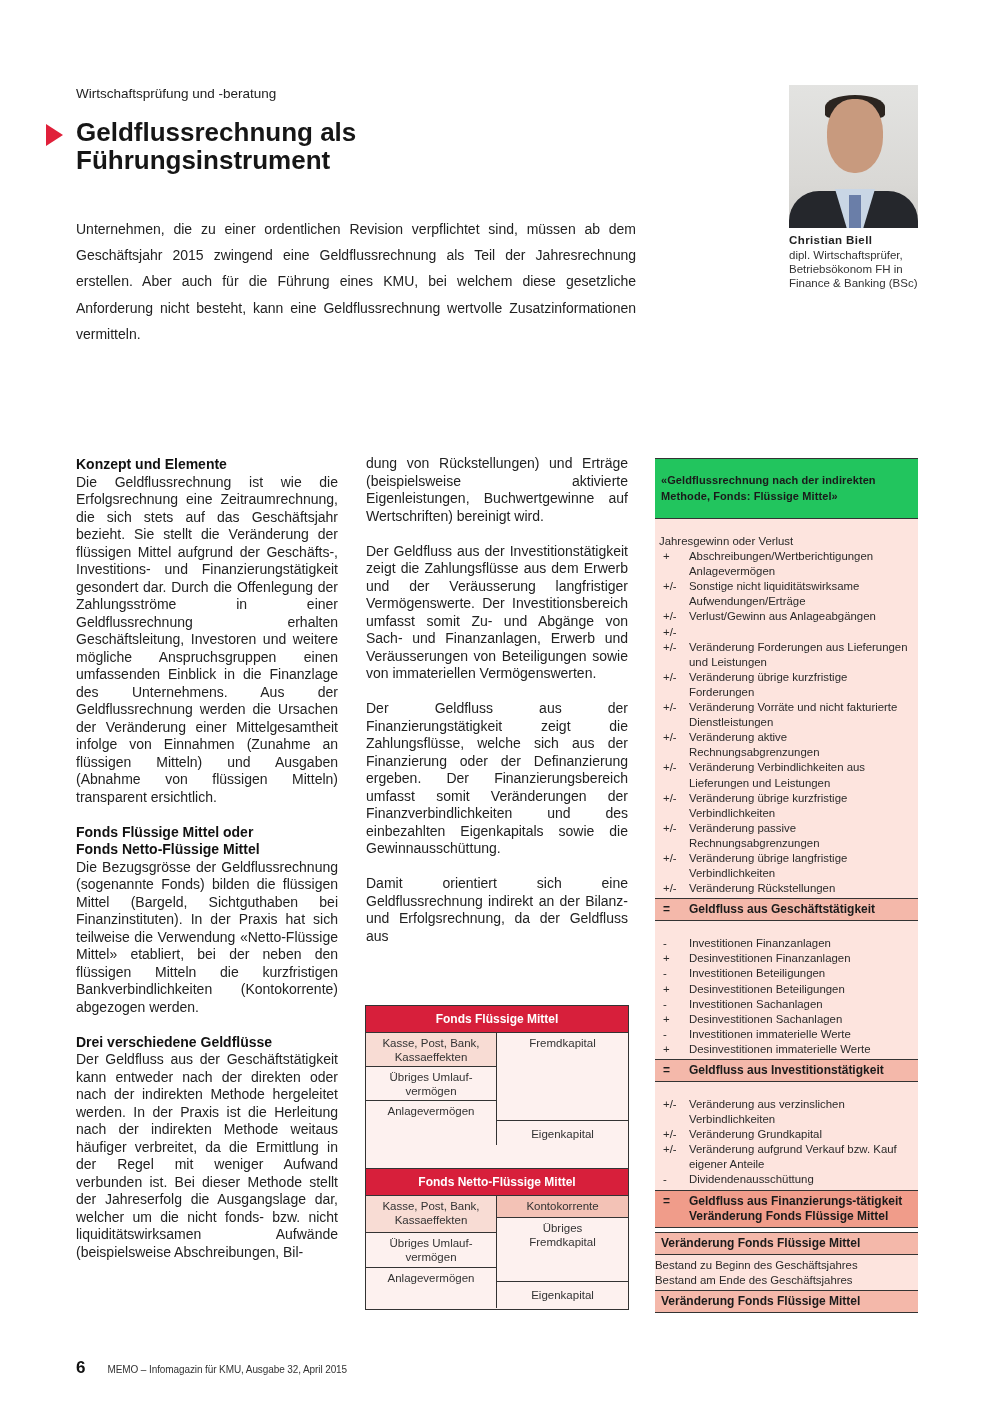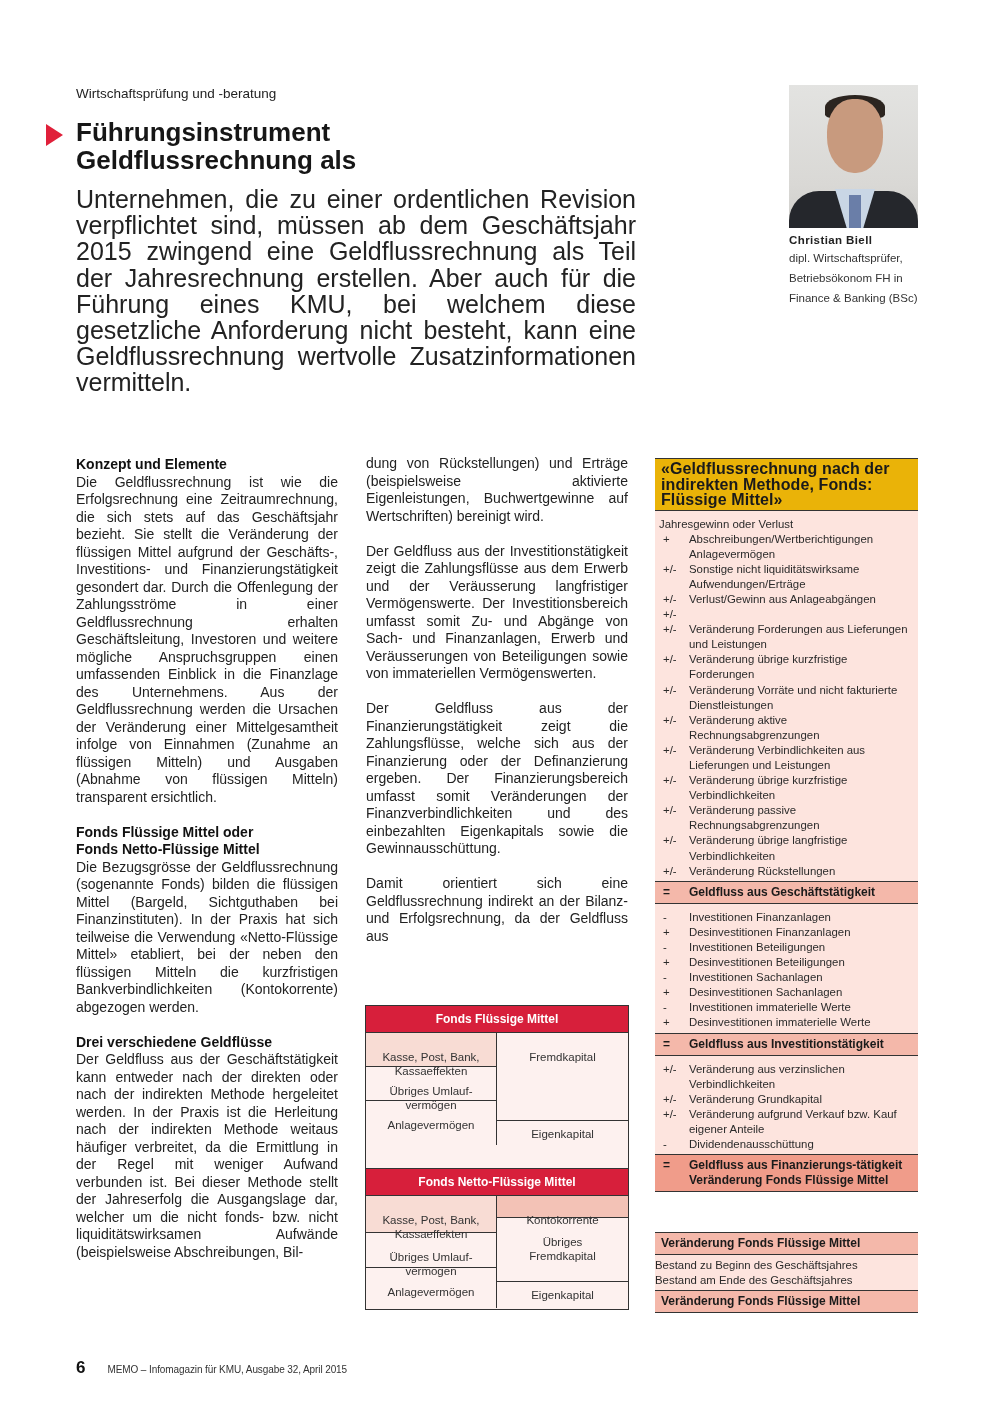--- a/index.html
+++ b/index.html
@@ -5,56 +5,56 @@
     * { box-sizing: border-box; margin: 0; padding: 0; }
     html, body { width: 993px; height: 1404px; background: #ffffff; }
     body { position: relative; font-family: "Liberation Sans", sans-serif; color: #1e1e1e; overflow: hidden; }
 
     .section-label { position: absolute; left: 76px; top: 86px; font-size: 13.5px; color: #222; }
     .title-wrap { position: absolute; left: 46px; top: 118px; }
     .title-arrow { position: absolute; left: 0; top: 6px; width: 0; height: 0;
       border-top: 11px solid transparent; border-bottom: 11px solid transparent; border-left: 17px solid #e0203a; }
     .title { position: absolute; left: 30px; top: 0; width: 420px; font-size: 26px; font-weight: bold; line-height: 28px; color: #161616; }
 
-    .lead { position: absolute; left: 76px; top: 186px; width: 560px; font-size: 25px; line-height: 26.2px; color: #222; text-align: justify; }
+    .lead { position: absolute; left: 76px; top: 216px; width: 560px; font-size: 14px; line-height: 26.2px; color: #222; text-align: justify; }
 
     .author-photo { position: absolute; left: 789px; top: 85px; width: 129px; height: 143px; overflow: hidden;
       background: linear-gradient(180deg, #e3e3e1 0%, #d9d8d5 70%, #cfcecb 100%); }
     .author-photo .face { position: absolute; left: 38px; top: 14px; width: 56px; height: 74px; border-radius: 45% 45% 48% 48%; background: #c89a7e; }
     .author-photo .hair { position: absolute; left: 36px; top: 10px; width: 60px; height: 24px; border-radius: 50% 50% 20% 20%; background: #2c2520; }
     .author-photo .suit { position: absolute; left: 0; top: 106px; width: 129px; height: 40px; background: #25272c; border-radius: 30px 30px 0 0; }
     .author-photo .shirt { position: absolute; left: 46px; top: 104px; width: 40px; height: 40px; background: #c9d6e5; clip-path: polygon(0 0, 100% 0, 70% 100%, 30% 100%); }
     .author-photo .tie { position: absolute; left: 60px; top: 110px; width: 12px; height: 34px; background: #6a7ea8; }
     .author-name { position: absolute; left: 789px; top: 234px; font-size: 11.5px; font-weight: bold; letter-spacing: 0.4px; color: #222; }
-    .author-role { position: absolute; left: 789px; top: 248px; width: 140px; font-size: 11.5px; line-height: 20px; color: #333; }
+    .author-role { position: absolute; left: 789px; top: 248px; width: 140px; font-size: 11.5px; line-height: 14px; color: #333; }
 
     .col { position: absolute; font-size: 14px; line-height: 17.5px; color: #222; text-align: justify; }
     .col1 { left: 76px; top: 456px; width: 262px; }
     .col2 { left: 366px; top: 455px; width: 262px; }
     .col h3 { font-size: 14px; font-weight: bold; line-height: 17.5px; color: #111; text-align: left; }
     .col p { margin-bottom: 17.5px; }
     .col p.nomb { margin-bottom: 0; }
 
     
     .fund-box { position: absolute; left: 365px; width: 264px; border: 1px solid #333; background: #fdf1ef; font-size: 11.5px; color: #333; }
     .fund-box .fhead { height: 27px; background: #d71f3b; color: #fff; font-weight: bold; text-align: center; line-height: 27px; font-size: 12px; border-bottom: 1px solid #333; }
     .fund-box .fgrid { position: relative; display: flex; height: 112px; }
     .fund-box .left, .fund-box .right { width: 50%; position: relative; }
     .fund-box .left { border-right: 1px solid #333; }
-    .fund-box .cell { text-align: center; line-height: 14px; padding-top: 17px; border-bottom: 1px solid #333; }
+    .fund-box .cell { text-align: center; line-height: 14px; padding-top: 3px; border-bottom: 1px solid #333; }
     .fund-box .cell.last { border-bottom: none; }
     .fund-box .hl { background: #f8dcd4; }
     .fund-box .hl2 { background: #f3c2b6; }
     .fund1 { top: 1005px; height: 170px; }
     .fund2 { top: 1168px; height: 142px; }
 
     
     .cf-table { position: absolute; left: 655px; top: 458px; width: 263px; font-size: 11.4px; color: #2a2a2a; }
-    .cf-head { background: #eab308; border-top: 1.5px solid #333; border-bottom: 1.5px solid #333; padding: 2px 6px; font-weight: bold; font-size: 16px; line-height: 15.5px; color: #1a1a1a; letter-spacing: 0.1px; }
-    .cf-body { background: #fde4de; padding: 6px 4px 2px 4px; }
+    .cf-head { background: #22c55e; border-top: 1.5px solid #333; border-bottom: 1.5px solid #333; padding: 14px 6px; font-weight: bold; font-size: 11px; line-height: 15.5px; color: #1a1a1a; letter-spacing: 0.1px; }
+    .cf-body { background: #fde4de; padding: 15px 4px 2px 4px; }
     .cf-row { display: flex; line-height: 15.1px; }
     .cf-row .sign { width: 30px; flex: 0 0 30px; padding-left: 4px; }
     .cf-row .txt { flex: 1; }
     .cf-row.single .txt { padding-left: 0; }
     .cf-total { display: flex; background: #f4b8aa; border-top: 1.5px solid #333; border-bottom: 1.5px solid #333; padding: 3px 4px; font-weight: bold; font-size: 12px; line-height: 15px; color: #1a1a1a; }
     .cf-total .sign { width: 30px; flex: 0 0 30px; padding-left: 4px; }
     .cf-total .txt { flex: 1; }
     .cf-total.strong { background: #f09c8a; }
 
     .cf-table2 { position: absolute; left: 655px; top: 1232px; width: 263px; font-size: 11.4px; color: #2a2a2a; }
@@ -65,22 +65,22 @@
     .footer .page-num { font-size: 17px; font-weight: bold; color: #111; margin-right: 22px; }
     .footer .pub { font-size: 10px; color: #333; letter-spacing: -0.1px; }
   </style>
 </head>
 <body>
 
 <div class="section-label">Wirtschaftsprüfung und -beratung</div>
 <div class="title-wrap">
   <div class="title-arrow"></div>
   <div class="title">
+    <div>Geldflussrechnung als</div>
     <div>Führungsinstrument</div>
-    <div>Geldflussrechnung als</div>
   </div>
 </div>
 
 <div class="lead">Unternehmen, die zu einer ordentlichen Revision verpflichtet sind, müssen ab dem Geschäftsjahr 2015 zwingend eine Geldflussrechnung als Teil der Jahresrechnung erstellen. Aber auch für die Führung eines KMU, bei welchem diese gesetzliche Anforderung nicht besteht, kann eine Geldflussrechnung wertvolle Zusatzinformationen vermitteln.</div>
 
 <div class="author-photo">
   <div class="hair"></div>
   <div class="face"></div>
   <div class="suit"></div>
   <div class="shirt"></div>

